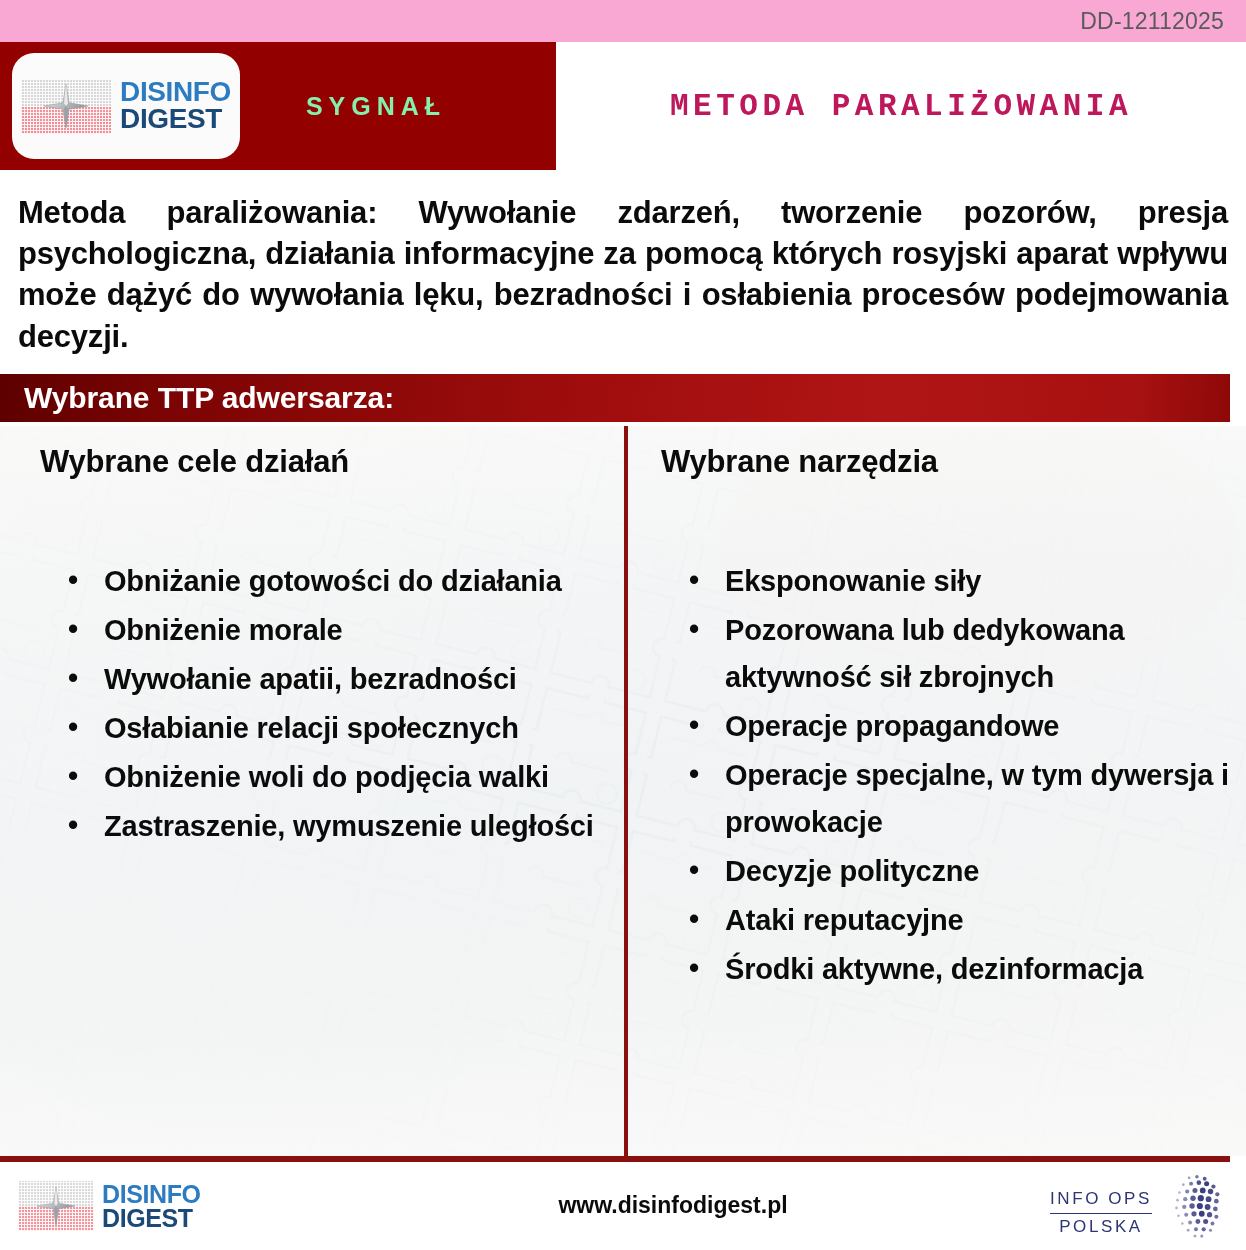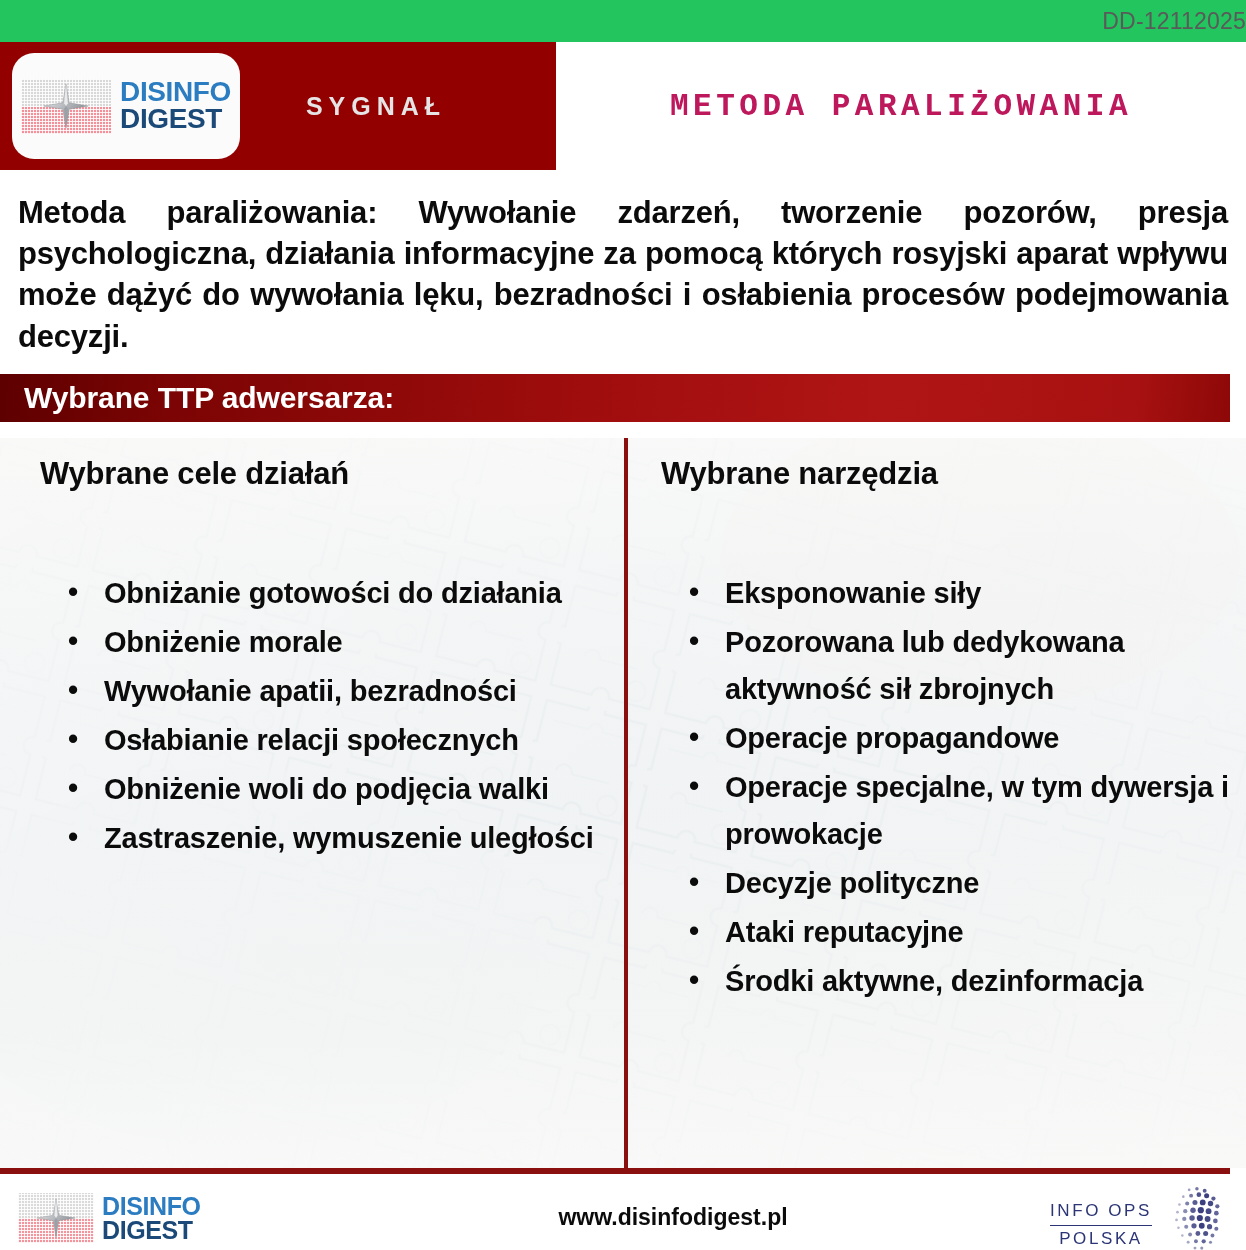--- a/index.html
+++ b/index.html
@@ -18,21 +18,22 @@
     height: 1250px;
     background: #ffffff;
   }
 
   
   .code-strip {
     height: 42px;
     display: flex;
     align-items: center;
     justify-content: flex-end;
-    background: #22c55e;
+    padding-right: 22px;
+    background: #f9a8d4;
   }
   .code-text {
     font-size: 23px;
     color: #5a5a5a;
     letter-spacing: 0.2px;
     font-family: "Liberation Sans", sans-serif;
   }
 
   
   .header {
@@ -89,21 +90,21 @@
   }
   .logo-words .w2 {
     font-size: 28px;
     font-weight: bold;
     color: #1b4a78;
     letter-spacing: -0.4px;
   }
   .sygnal {
     flex: 1;
     text-align: center;
-    color: #e5e5e5;
+    color: #86efac;
     font-size: 25px;
     font-weight: bold;
     letter-spacing: 6px;
     padding-right: 44px;
   }
   .header-right {
     flex: 1;
     background: #ffffff;
     display: flex;
     align-items: center;
@@ -124,21 +125,21 @@
     font-weight: bold;
     line-height: 1.33;
     color: #0b0b0b;
     text-align: justify;
     font-family: "Liberation Sans", sans-serif;
     letter-spacing: -0.2px;
   }
 
   
   .ttp-band {
-    margin: 5px 16px 16px 0;
+    margin: 5px 16px 4px 0;
     height: 48px;
     background: linear-gradient(95deg, #5e0000 0%, #7c0404 14%, #a00d0d 48%, #b01515 72%, #a81111 92%, #8e0808 100%);
     display: flex;
     align-items: center;
     padding-left: 24px;
   }
   .ttp-band span {
     color: #ffffff;
     font-size: 30px;
     font-weight: bold;

